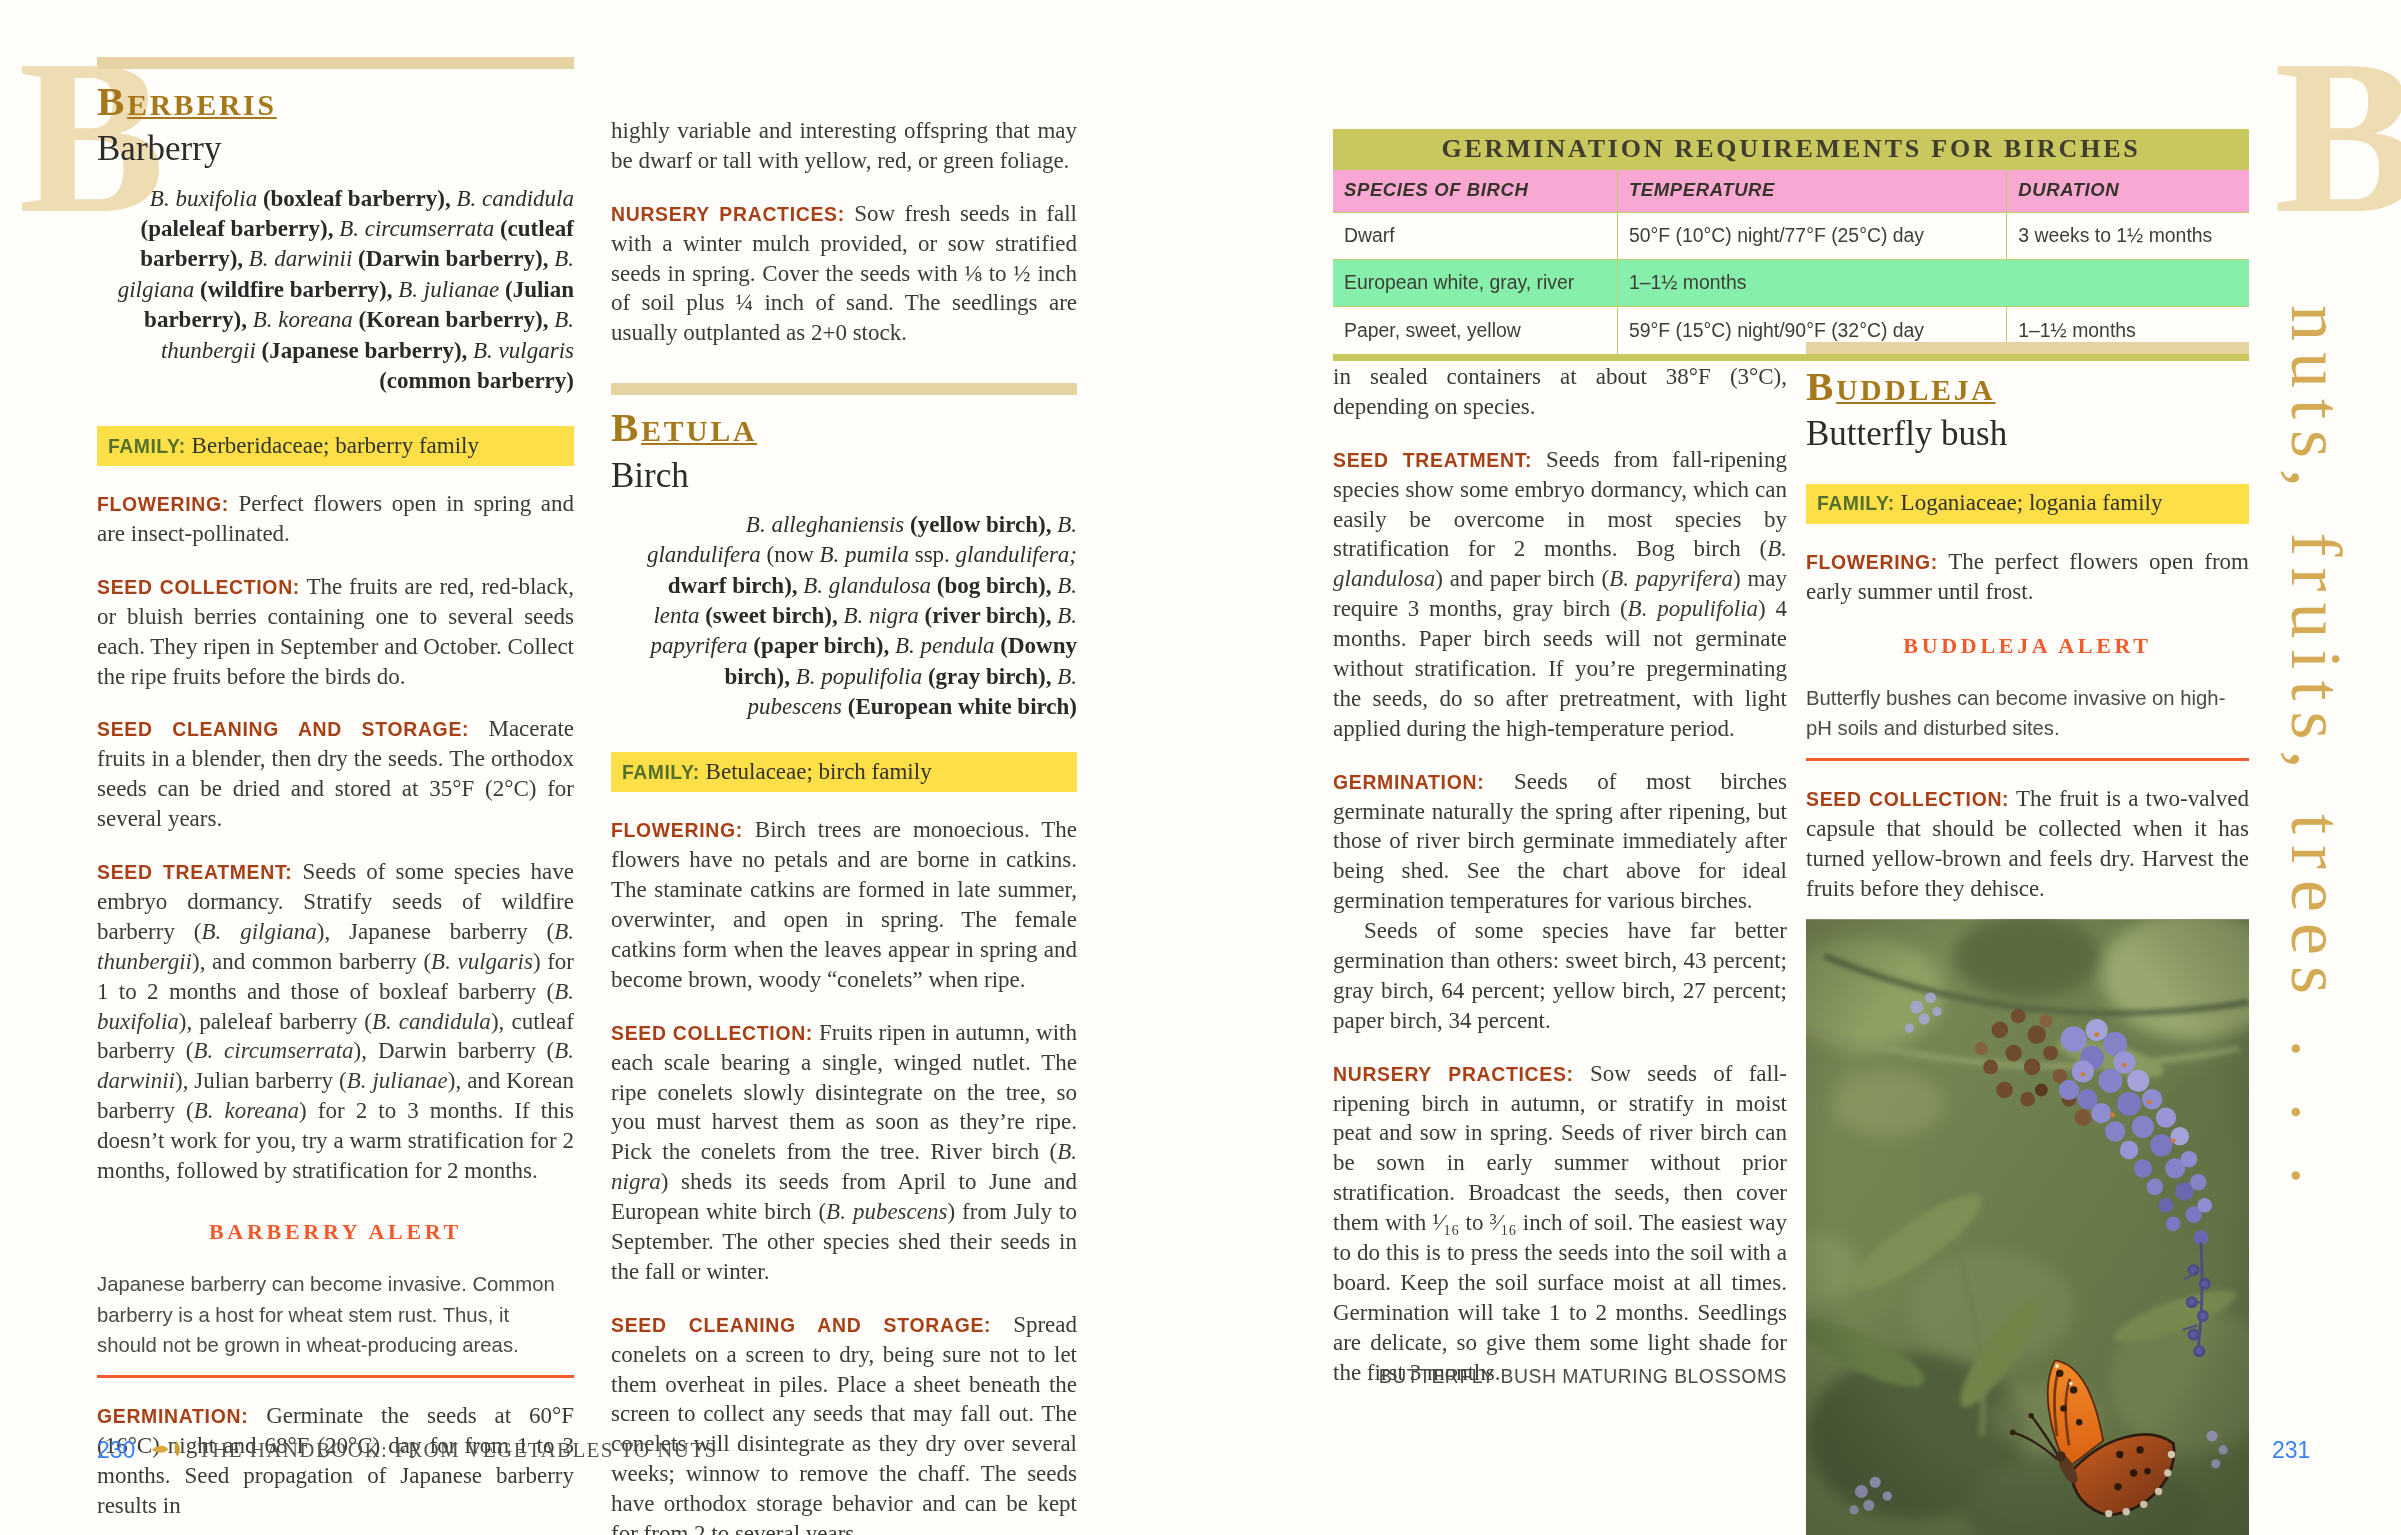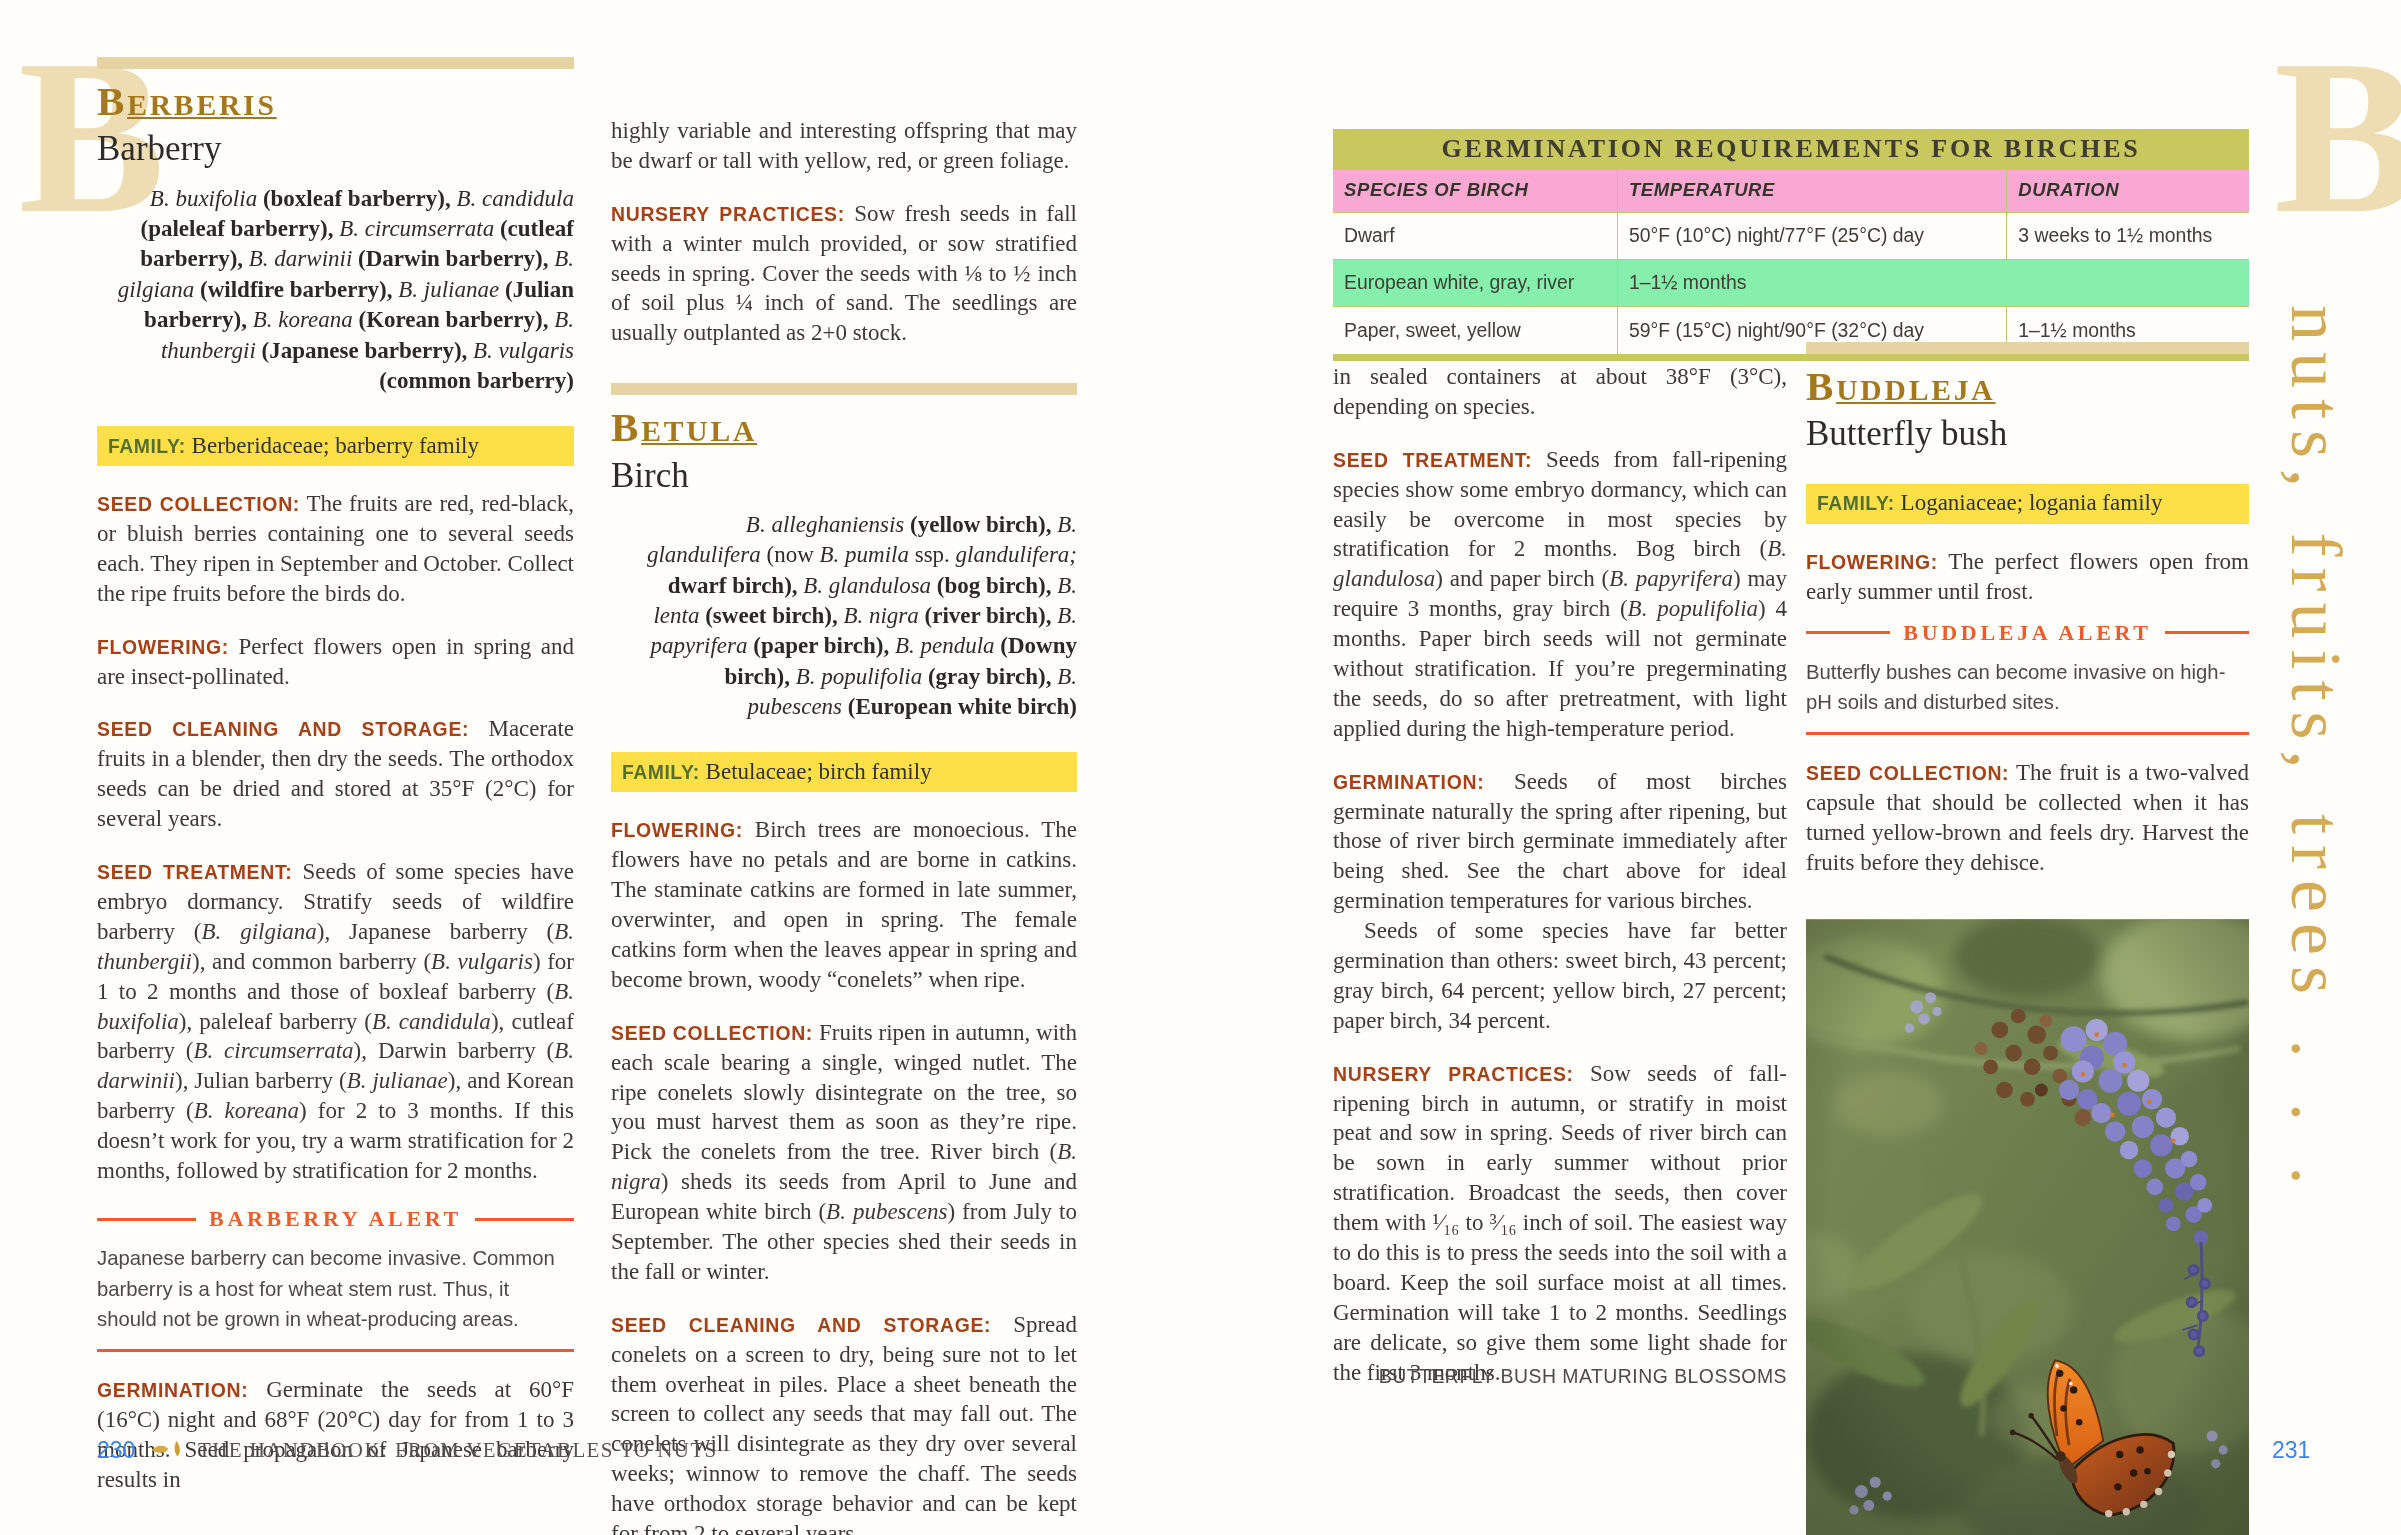--- a/index.html
+++ b/index.html
@@ -25,21 +25,21 @@
   .species b{color:#2a2927;}
 
   .family-band{background:#fde047;margin-top:30px;padding:6.5px 9.2px 7.4px 11px;font-size:23px;color:#33322f;}
   .family-label{font-family:"Liberation Sans",sans-serif;font-weight:bold;font-size:19.4px;color:#55702d;letter-spacing:0.5px;}
 
   .sec{font-size:23px;line-height:1.3;text-align:justify;margin-top:23px;}
   .sec .slabel{font-family:"Liberation Sans",sans-serif;font-weight:bold;font-size:19.4px;color:#a84015;letter-spacing:0.7px;}
   .sec .indent{display:block;text-indent:31px;}
 
   .alert{margin-top:20.3px;}
-  .alert-head{display:flex;align-items:center;gap:13px;}
+  .alert-head{display:flex;align-items:center;gap:13px;flex-direction:column;}
   .alert-rule{flex:1;height:2.8px;background:#f15b2b;}
   .alert-title{font-weight:bold;font-size:22px;color:#f15b2b;letter-spacing:3.7px;white-space:nowrap;}
   .alert-text{font-family:"Liberation Sans",sans-serif;font-size:20.3px;line-height:1.5;color:#4a4a46;margin-top:11px;text-align:left;}
   .alert-bottom{height:2.8px;background:#f15b2b;margin-top:14.8px;}
 
   
   .gtable{position:absolute;left:1333px;top:129px;width:916px;font-family:"Liberation Sans",sans-serif;}
   .gtable-title{background:#c8c85e;text-align:center;font-family:"Liberation Serif",serif;font-weight:600;
     font-size:26px;letter-spacing:2.8px;color:#3f3e2e;padding:4.6px 0 5.5px 0;}
   .trow{display:grid;grid-template-columns:31% 42.5% 26.5%;border-top:1.8px solid #b9cf62;}
@@ -76,26 +76,26 @@
   <div class="col col1">
     <div class="tanbar"></div>
     <div class="genus"><span class="gi">B</span><span class="gr">ERBERIS</span></div>
     <div class="common">Barberry</div>
     <div class="species"><i>B. buxifolia</i> <b>(boxleaf barberry),</b> <i>B. candidula</i> <b>(paleleaf barberry),</b> <i>B. circumserrata</i> <b>(cutleaf barberry),</b> <i>B. darwinii</i> <b>(Darwin barberry),</b> <i>B. gilgiana</i> <b>(wildfire barberry),</b> <i>B. julianae</i> <b>(Julian barberry),</b> <i>B. koreana</i> <b>(Korean barberry),</b> <i>B. thunbergii</i> <b>(Japanese barberry),</b> <i>B. vulgaris</i> <b>(common barberry)</b></div>
     <div class="family-band">
       <span class="family-label">FAMILY:</span>
       <span>Berberidaceae; barberry family</span>
     </div>
     <div class="sec">
+      <span class="slabel">FLOWERING:</span>
+      <span>Perfect flowers open in spring and are insect-pollinated.</span>
+    </div>
+    <div class="sec">
       <span class="slabel">SEED COLLECTION:</span>
       <span>The fruits are red, red-black, or bluish berries containing one to several seeds each. They ripen in September and October. Collect the ripe fruits before the birds do.</span>
-    </div>
-    <div class="sec">
-      <span class="slabel">FLOWERING:</span>
-      <span>Perfect flowers open in spring and are insect-pollinated.</span>
     </div>
     <div class="sec">
       <span class="slabel">SEED CLEANING AND STORAGE:</span>
       <span>Macerate fruits in a blender, then dry the seeds. The orthodox seeds can be dried and stored at 35°F (2°C) for several years.</span>
     </div>
     <div class="sec">
       <span class="slabel">SEED TREATMENT:</span>
       <span>Seeds of some species have embryo dormancy. Stratify seeds of wildfire barberry (<i>B. gilgiana</i>), Japanese barberry (<i>B. thunbergii</i>), and common barberry (<i>B. vulgaris</i>) for 1 to 2 months and those of boxleaf barberry (<i>B. buxifolia</i>), paleleaf barberry (<i>B. candidula</i>), cutleaf barberry (<i>B. circumserrata</i>), Darwin barberry (<i>B. darwinii</i>), Julian barberry (<i>B. julianae</i>), and Korean barberry (<i>B. koreana</i>) for 2 to 3 months. If this doesn’t work for you, try a warm stratification for 2 months, followed by stratification for 2 months.</span>
     </div>
     <div class="alert">

